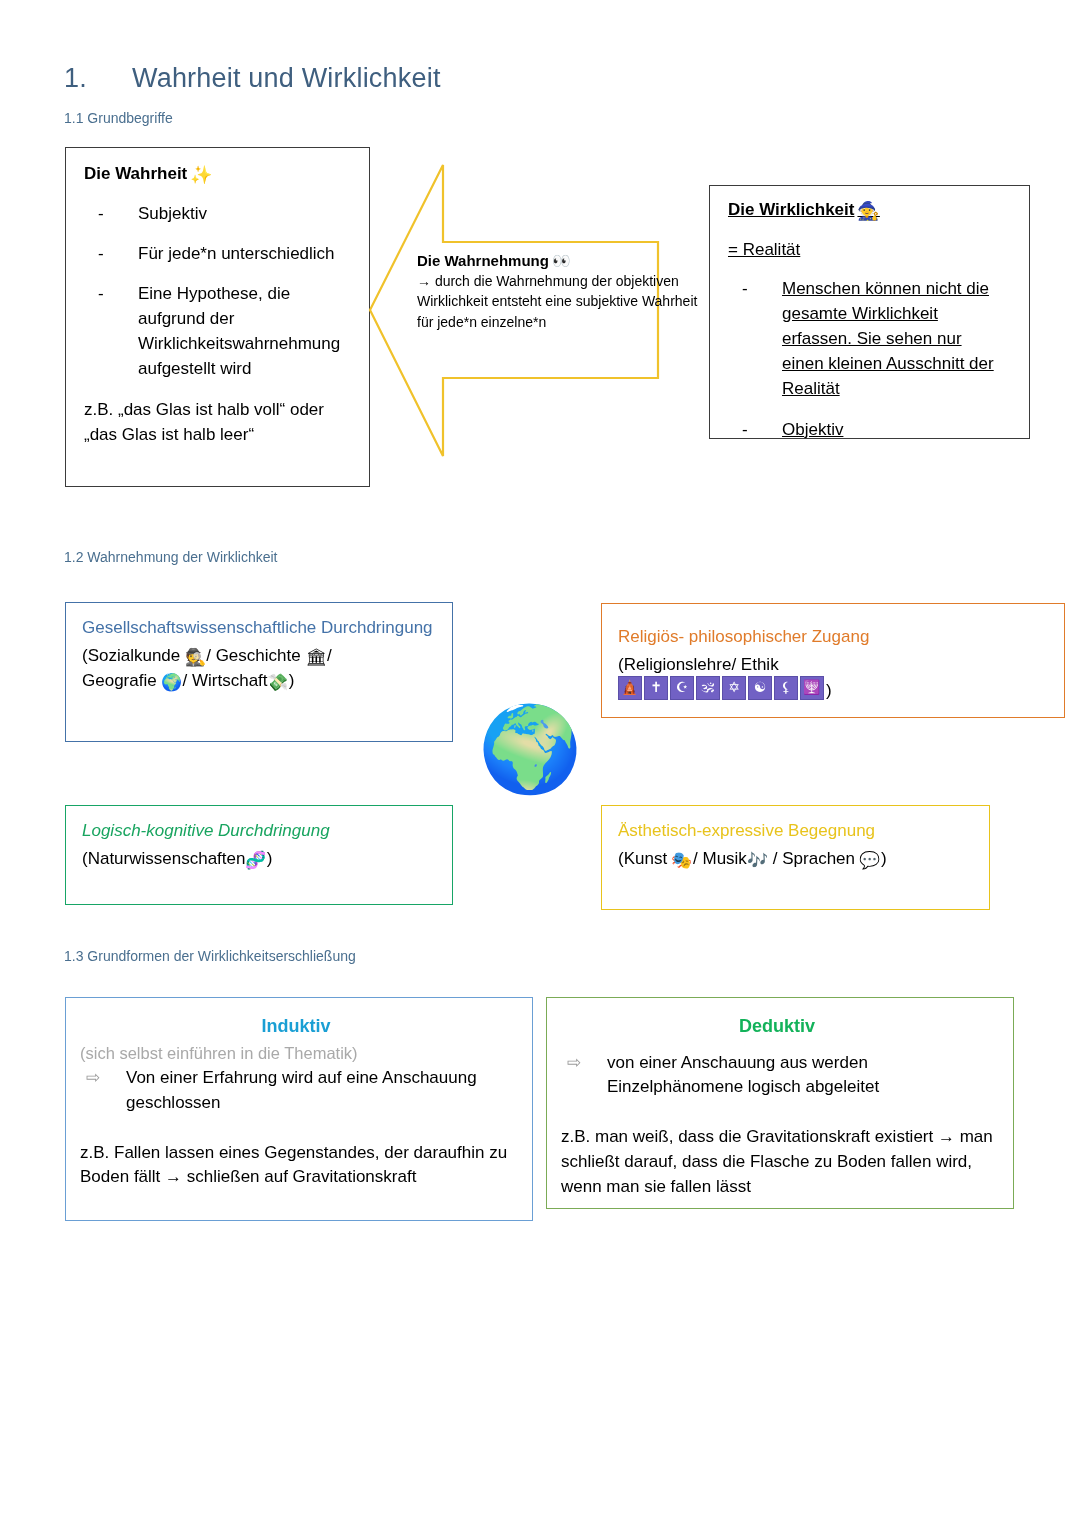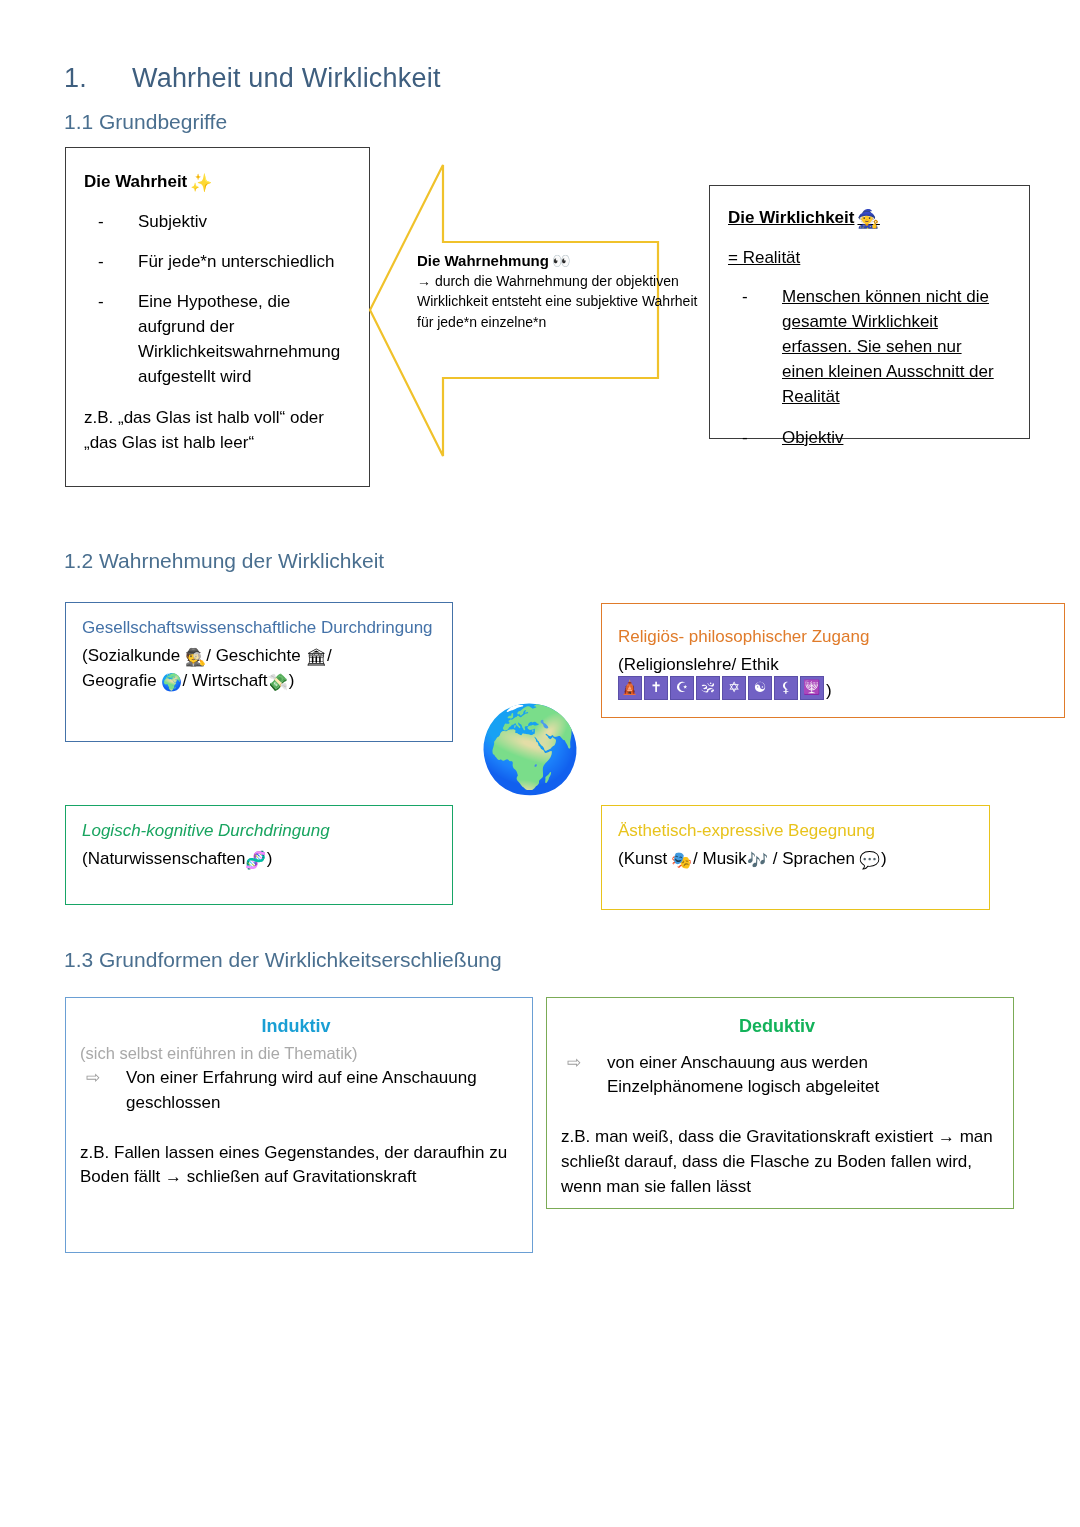--- a/index.html
+++ b/index.html
@@ -29,21 +29,21 @@
     font-size: 27px;
     color: #3f5f7f;
     font-weight: 400;
     letter-spacing: .2px;
     white-space: nowrap;
   }
   .h1 .num { display: inline-block; width: 68px; }
 
   .h2 {
     position: absolute;
-    font-size: 21px;
+    font-size: 14px;
     color: #4a6f8f;
     font-weight: 400;
     white-space: nowrap;
   }
   #h2-11 { left: 64px; top: 110px; }
   #h2-12 { left: 64px; top: 549px; }
   #h2-13 { left: 64px; top: 948px; }
 
   
   .box {
@@ -61,21 +61,21 @@
   #box-wirklichkeit {
     left: 709px; top: 185px; width: 321px; height: 254px;
     border: 1.5px solid #3b3b3b;
     padding: 14px 16px 18px 18px;
     text-decoration: underline;
   }
 
   .box-title {
     font-weight: bold;
     font-size: 17px;
-    margin: 8px 0 14px 0;
+    margin: 0 0 14px 0;
     line-height: 1.2;
   }
   .box-title .emoji { font-size: 18px; vertical-align: -2px; margin-left: 3px; }
 
   .dash-list { margin: 8px; padding: 0; list-style: none; }
   .dash-list li {
     position: relative;
     padding-left: 46px;
     font-size: 17px;
     line-height: 1.48;
@@ -174,21 +174,21 @@
 
   #globe {
     position: absolute;
     left: 478px; top: 707px;
     font-size: 84px;
     line-height: 1;
   }
 
   
   #box-induktiv {
-    left: 65px; top: 997px; width: 468px; height: 256px;
+    left: 65px; top: 997px; width: 468px; height: 224px;
     border: 1.5px solid #6a9fd4;
     padding: 14px 20px 26px 14px;
   }
   #box-deduktiv {
     left: 546px; top: 997px; width: 468px; height: 212px;
     border: 1.5px solid #7bab56;
     padding: 14px 20px 10px 14px;
   }
   .d-title {
     text-align: center;

